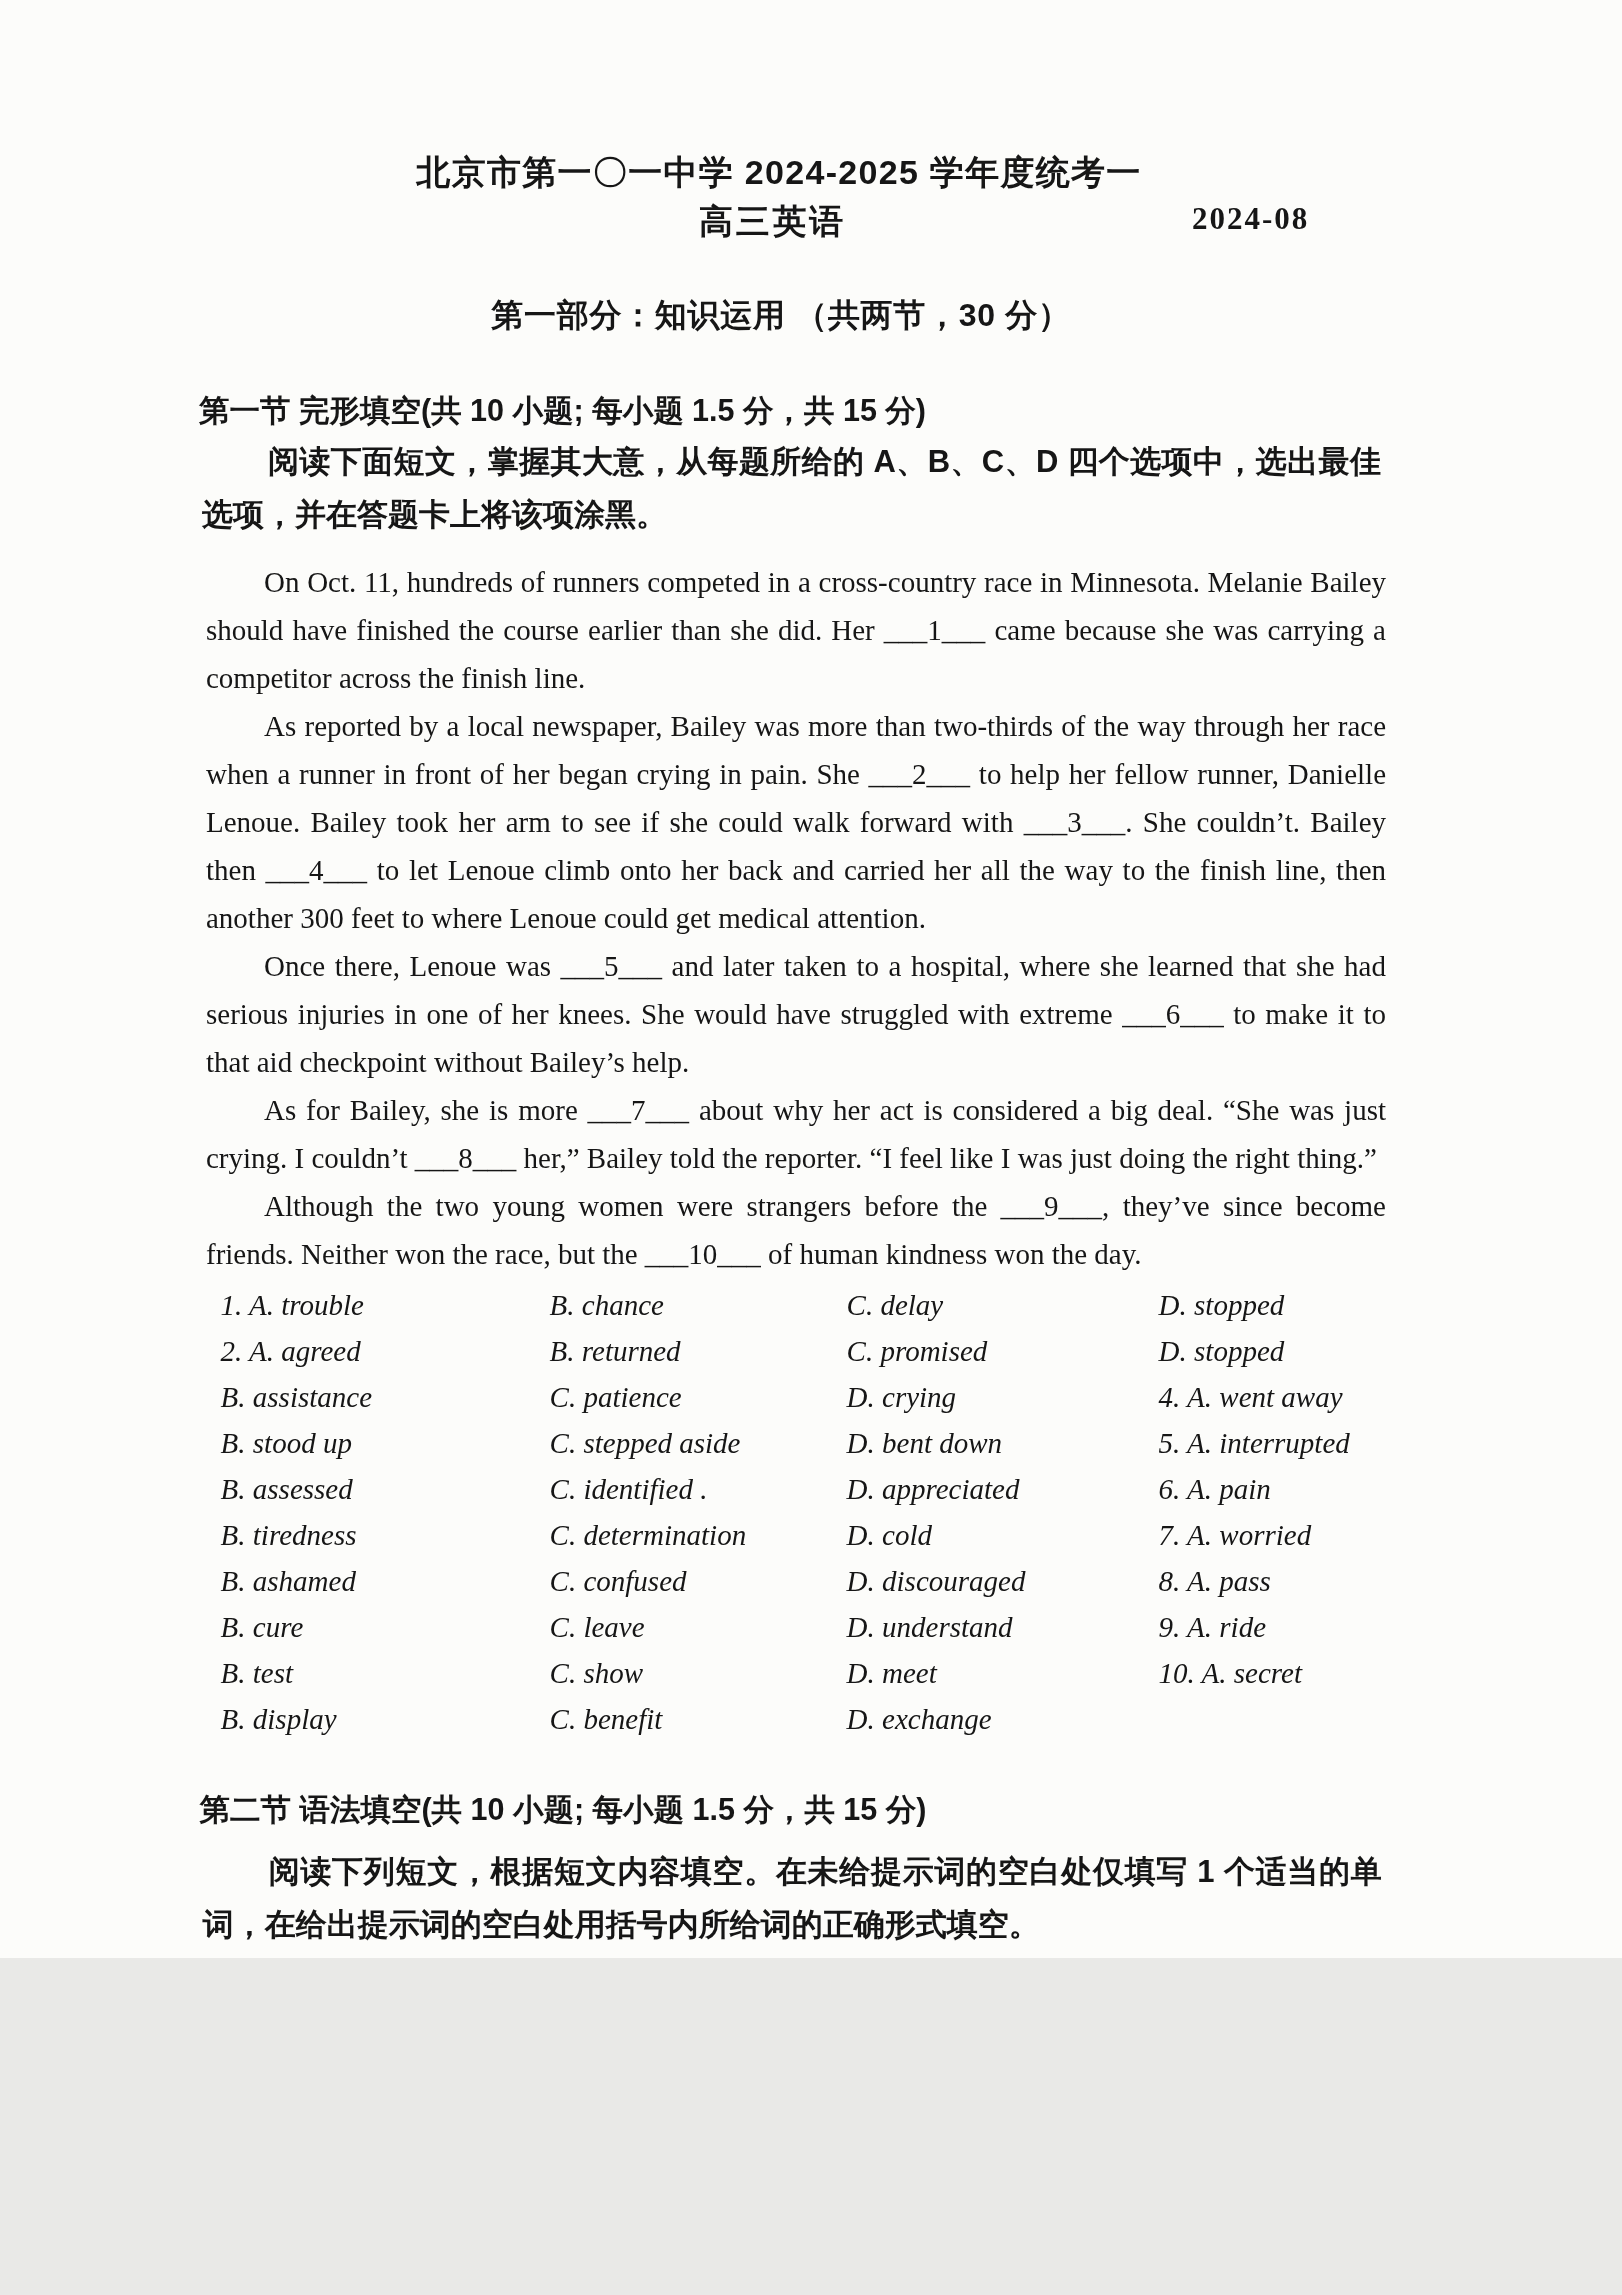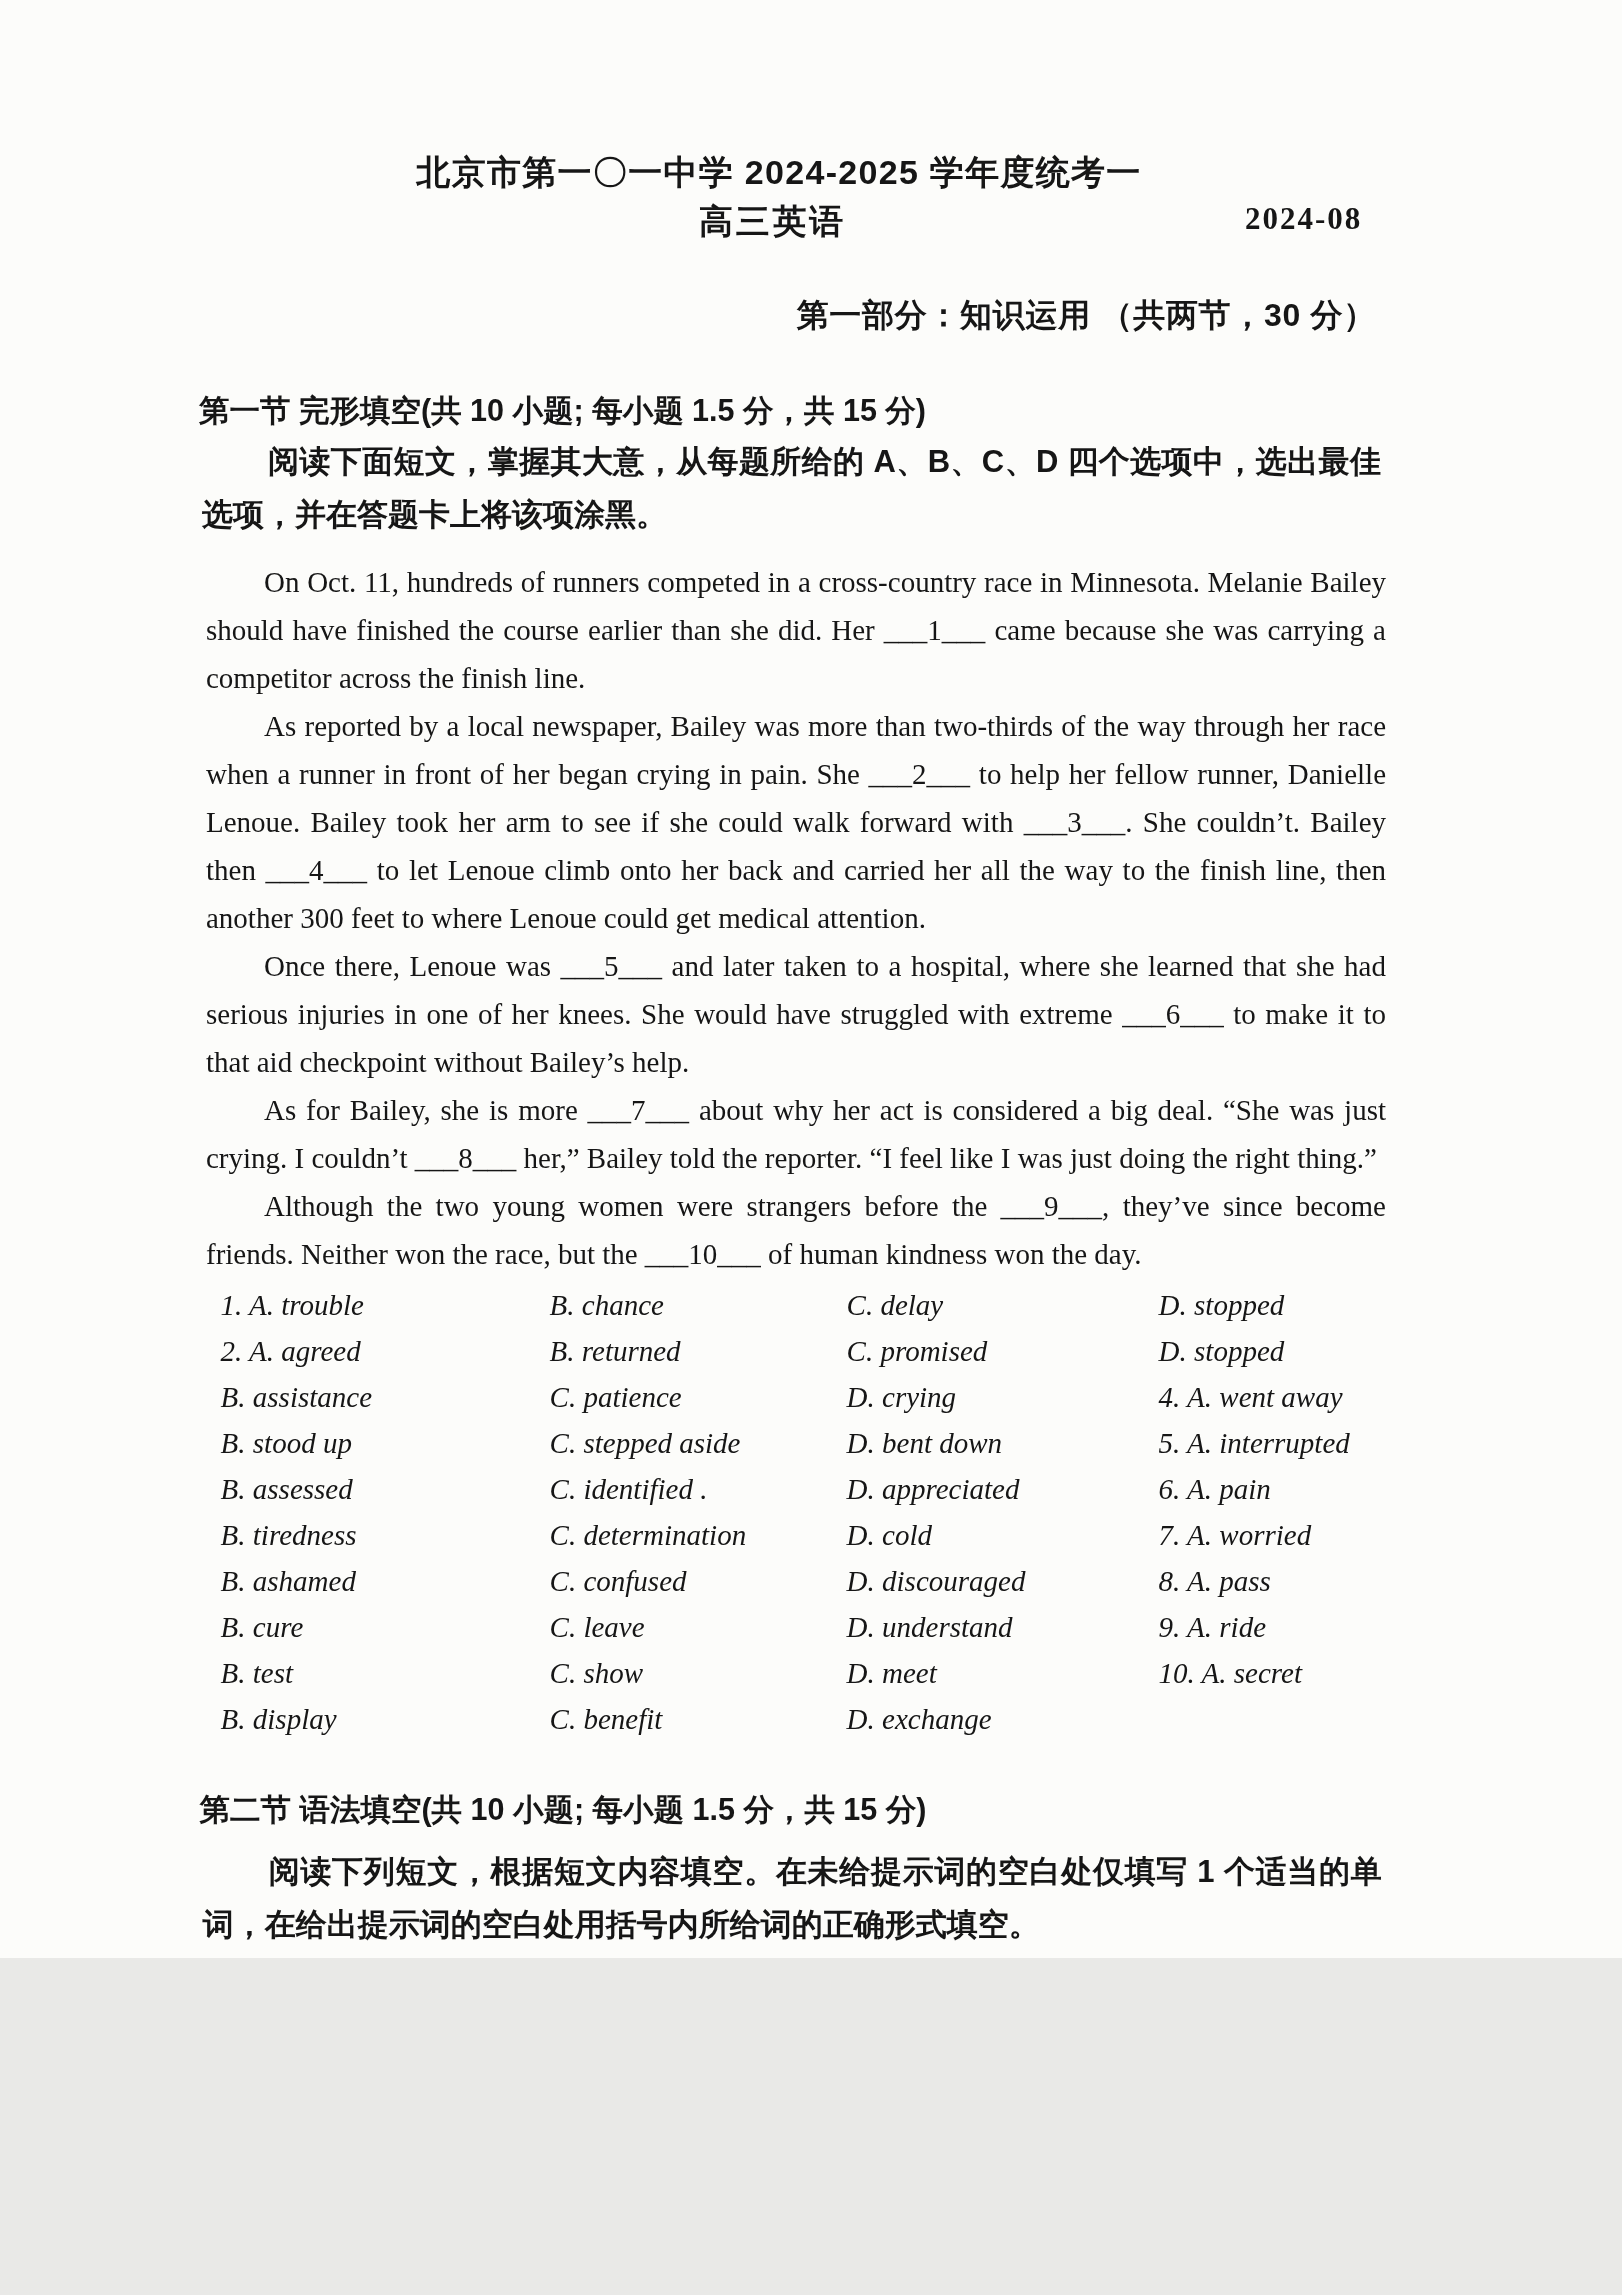--- a/index.html
+++ b/index.html
@@ -17,27 +17,27 @@
     font:700 34px "Liberation Sans", sans-serif;
     letter-spacing:1.3px;
   }
   .exam-subject{
     position:absolute;top:199px;left:0;width:1545px;
     text-align:center;
     font:700 34px "Liberation Sans", sans-serif;
     letter-spacing:2.7px;
   }
   .exam-date{
-    position:absolute;top:201px;left:1245px;
+    position:absolute;top:201px;left:1192px;
     font:700 31px "Liberation Serif", serif;
     letter-spacing:2px;
   }
   .part1-heading{
-    position:absolute;top:294px;left:206px;width:1170px;
-    text-align:right;
+    position:absolute;top:294px;left:196px;width:1170px;
+    text-align:center;
     font:700 32px "Liberation Sans", sans-serif;
     letter-spacing:0.7px;
   }
   .sec1-heading{
     position:absolute;top:391px;left:199px;
     font:700 30.5px "Liberation Sans", sans-serif;
   }
   .instr1{
     position:absolute;top:435px;left:202px;width:1179px;
     font:700 31px "Liberation Sans", sans-serif;

